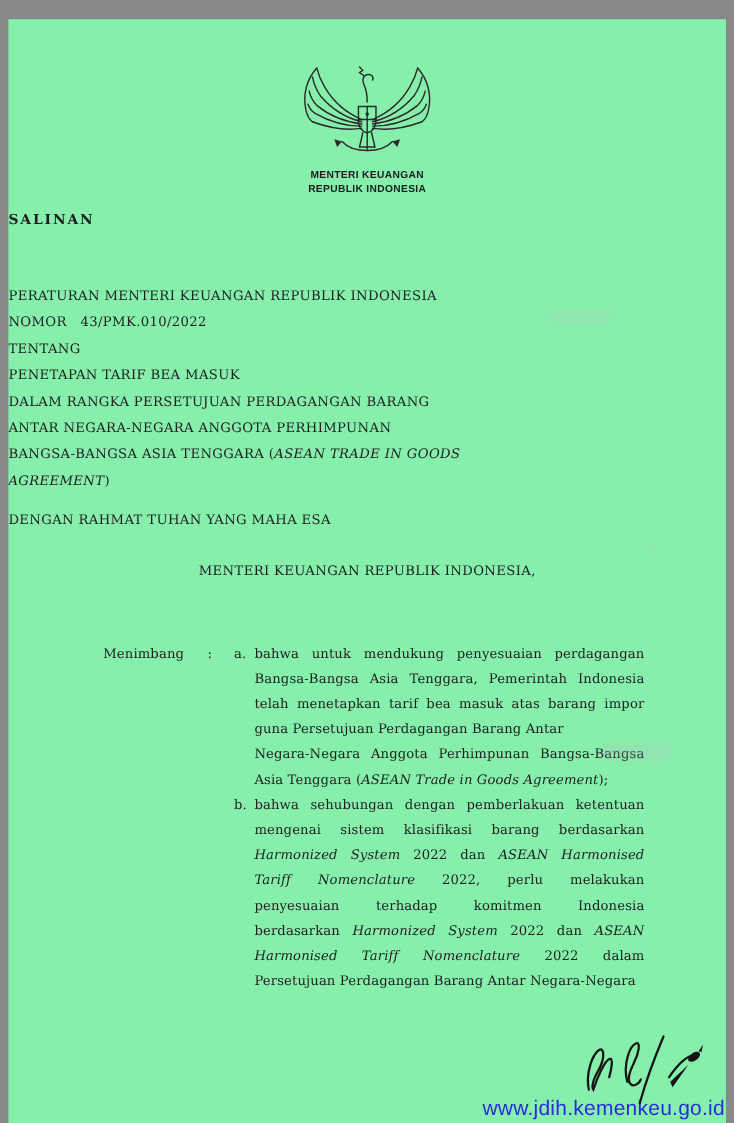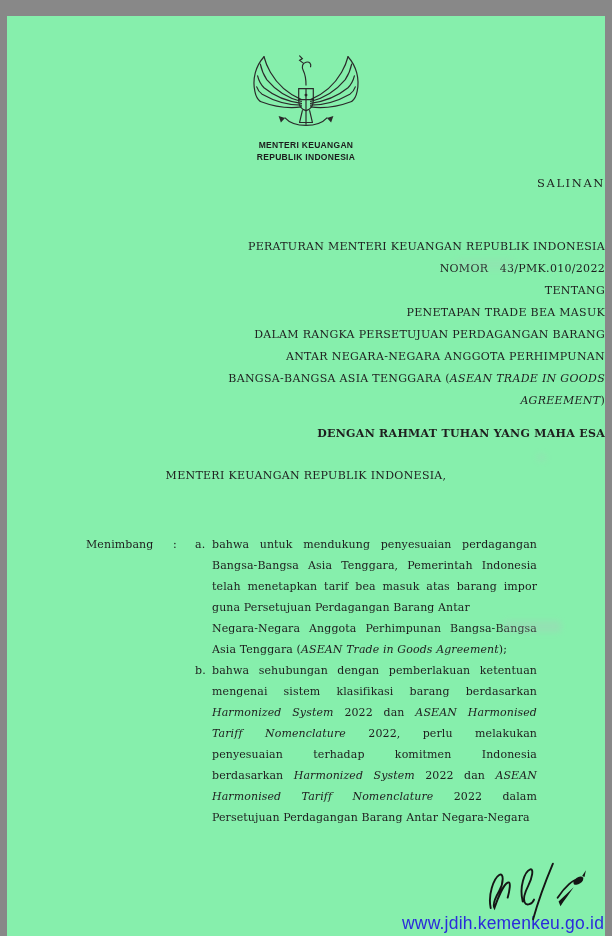--- a/index.html
+++ b/index.html
@@ -19,34 +19,34 @@
   }
   .ministry{
     position:absolute;top:123px;left:0;right:0;
     text-align:center;
     font-family:"Liberation Sans","DejaVu Sans",sans-serif;
     font-weight:bold;font-size:8.5px;line-height:12px;
     letter-spacing:.3px;color:#1c1c1c;
   }
   .salinan{
     position:absolute;top:160px;left:0;right:0;
-    text-align:right;font-weight:normal;font-size:11.5px;
+    text-align:left;font-weight:bold;font-size:11.5px;
     letter-spacing:1.6px;
   }
   
   .title-block{
     position:absolute;top:220px;left:0;right:0;
-    text-align:right;font-size:11px;line-height:22px;
+    text-align:left;font-size:11px;line-height:22px;
     letter-spacing:.3px;
   }
   .title-block .line{white-space:pre-wrap;}
   
   .grace{
     position:absolute;top:411px;left:0;right:0;
-    text-align:right;font-size:11px;letter-spacing:.3px;font-weight:bold;
+    text-align:left;font-size:11px;letter-spacing:.3px;
   }
   .issuer{
     position:absolute;top:453px;left:0;right:0;
     text-align:center;font-size:11px;letter-spacing:.3px;
   }
   
   .consider{
     position:absolute;top:518px;left:79px;width:452px;
     font-size:11px;line-height:21px;letter-spacing:.1px;
   }
@@ -129,21 +129,21 @@
     <div>MENTERI KEUANGAN</div>
     <div>REPUBLIK INDONESIA</div>
   </div>
 
   <div class="salinan">SALINAN</div>
 
   <div class="title-block">
       <div class="line"><span>PERATURAN MENTERI KEUANGAN REPUBLIK INDONESIA</span></div>
       <div class="line"><span>NOMOR &nbsp;&nbsp;43/PMK.010/2022</span></div>
       <div class="line"><span>TENTANG</span></div>
-      <div class="line"><span>PENETAPAN TRADE BEA MASUK</span></div>
+      <div class="line"><span>PENETAPAN TARIF BEA MASUK</span></div>
       <div class="line"><span>DALAM RANGKA PERSETUJUAN PERDAGANGAN BARANG</span></div>
       <div class="line"><span>ANTAR NEGARA-NEGARA ANGGOTA PERHIMPUNAN</span></div>
       <div class="line"><span>BANGSA-BANGSA ASIA TENGGARA (</span><span class="it">ASEAN TRADE IN GOODS</span></div>
       <div class="line"><span class="it">AGREEMENT</span><span>)</span></div>
     </div>
 
   <div class="grace">DENGAN RAHMAT TUHAN YANG MAHA ESA</div>
   <div class="issuer">MENTERI KEUANGAN REPUBLIK INDONESIA,</div>
 
   <div class="consider">

